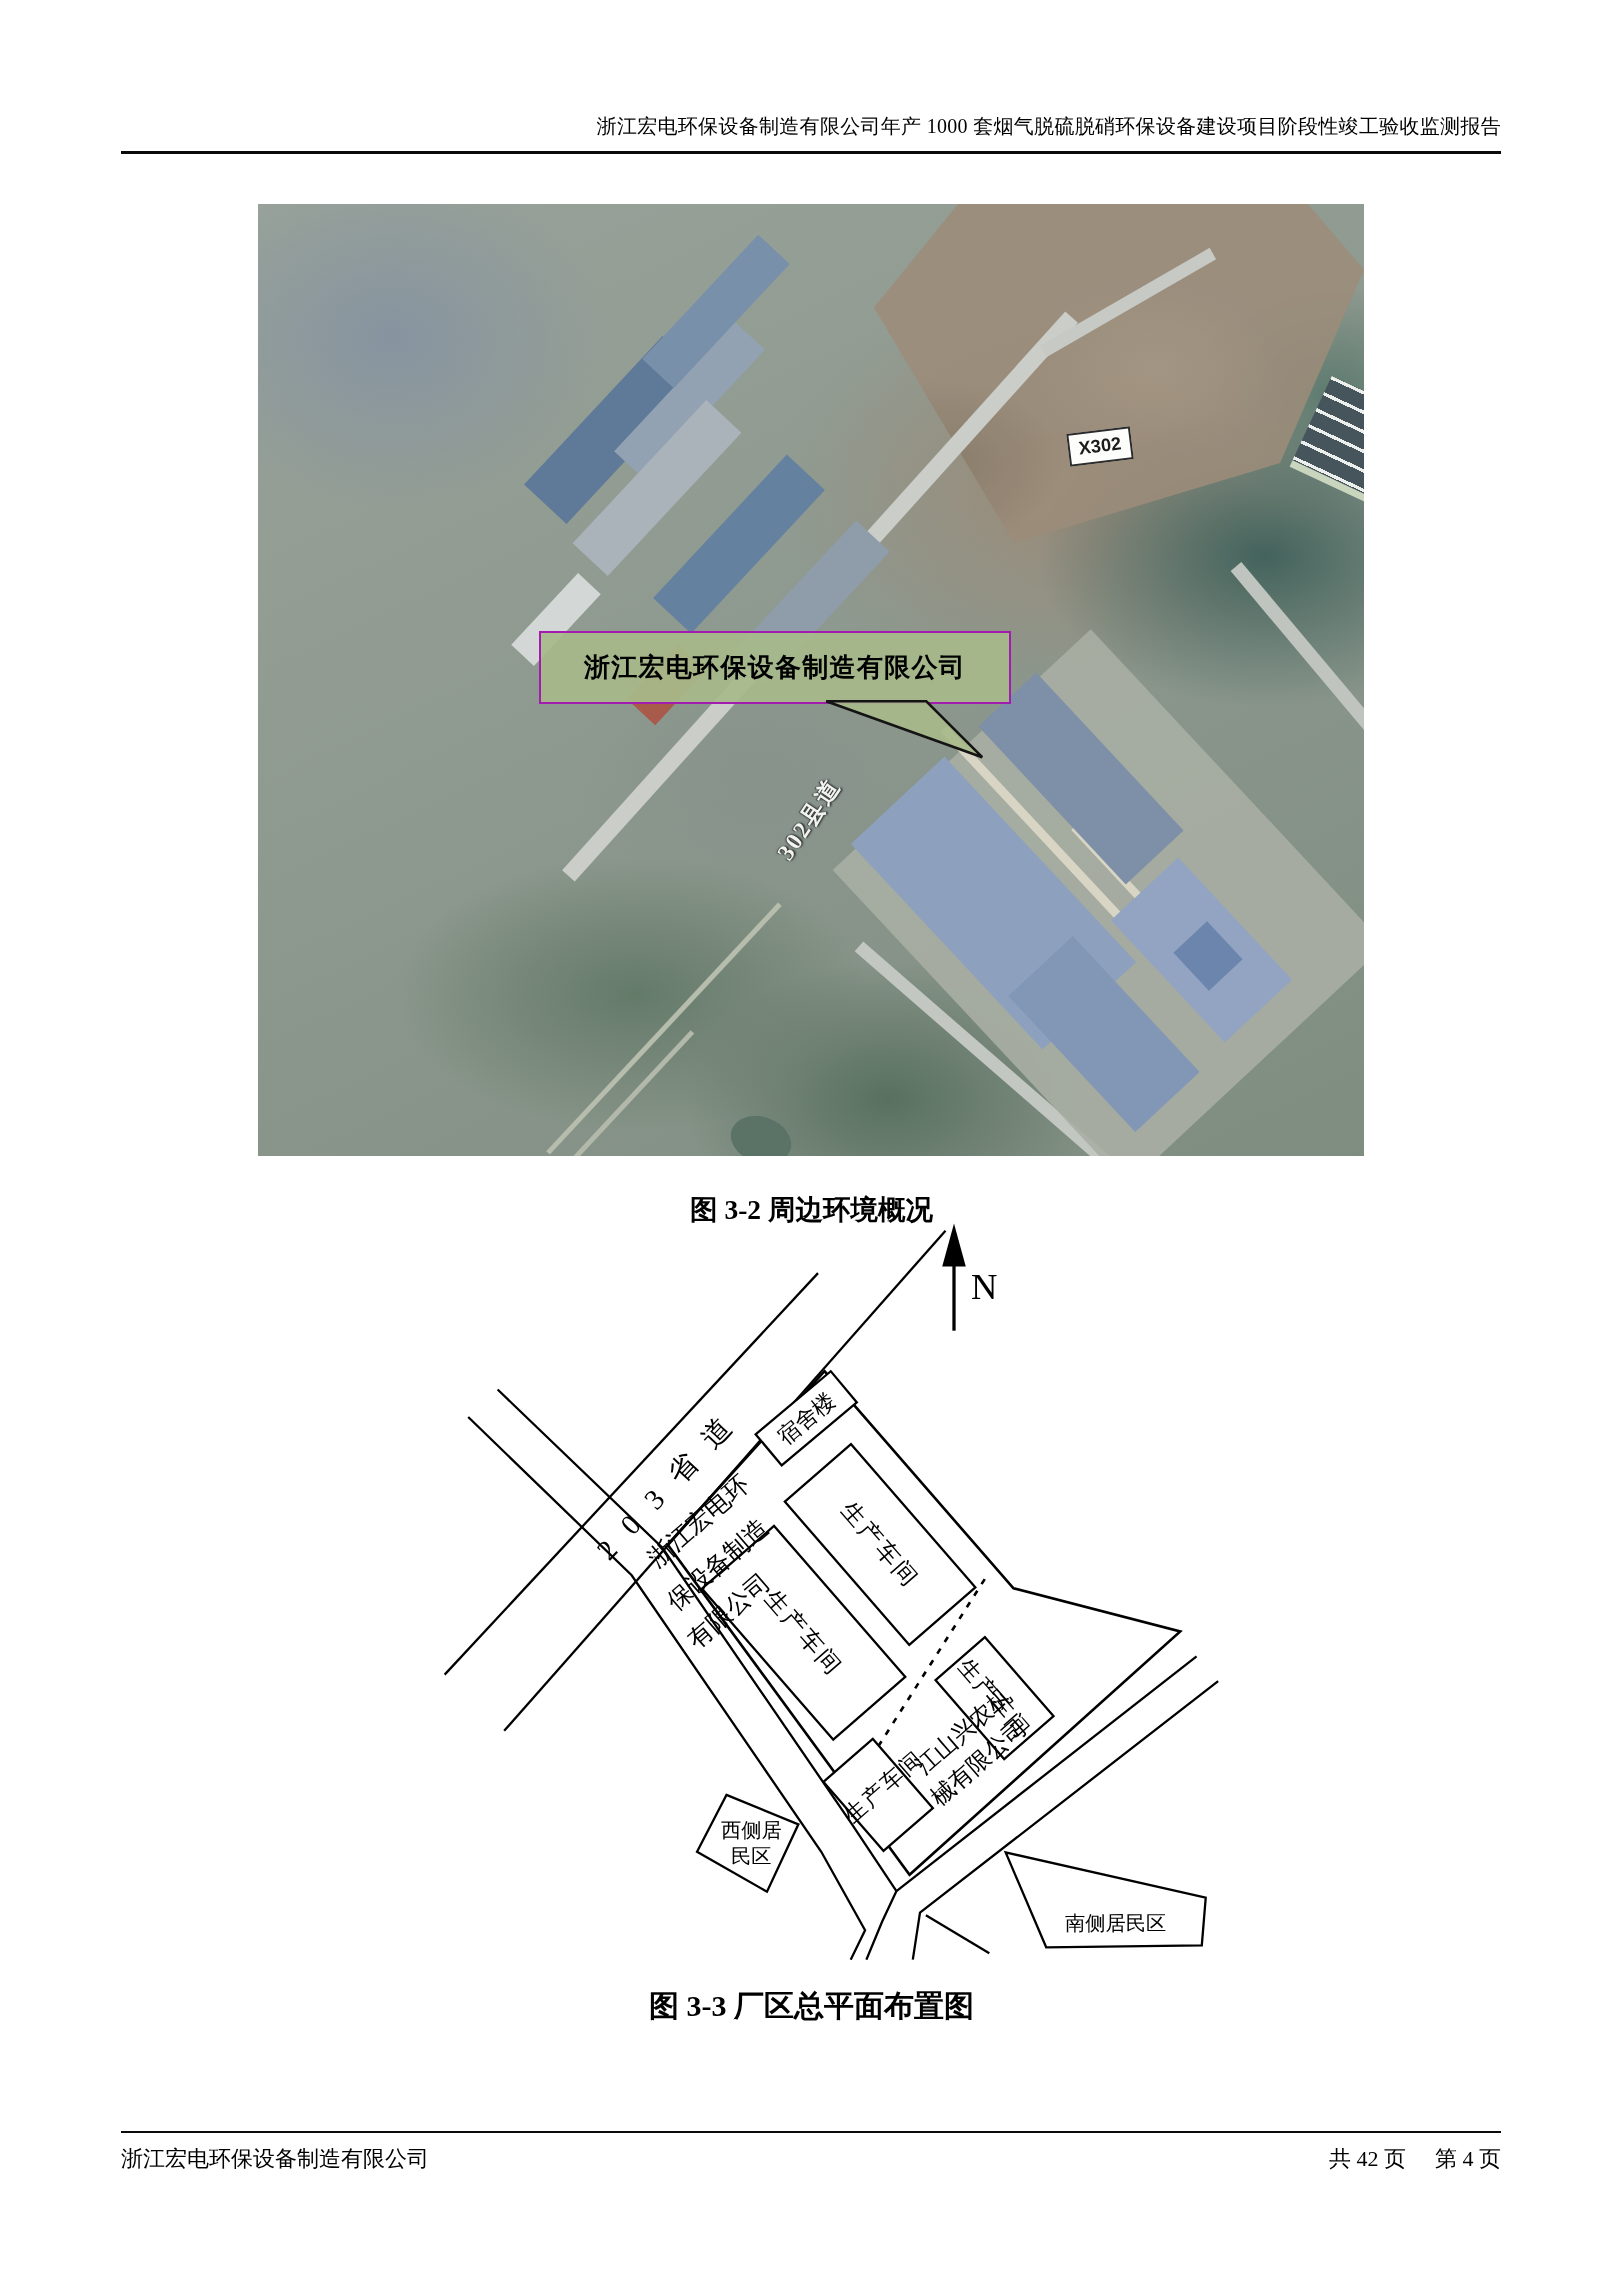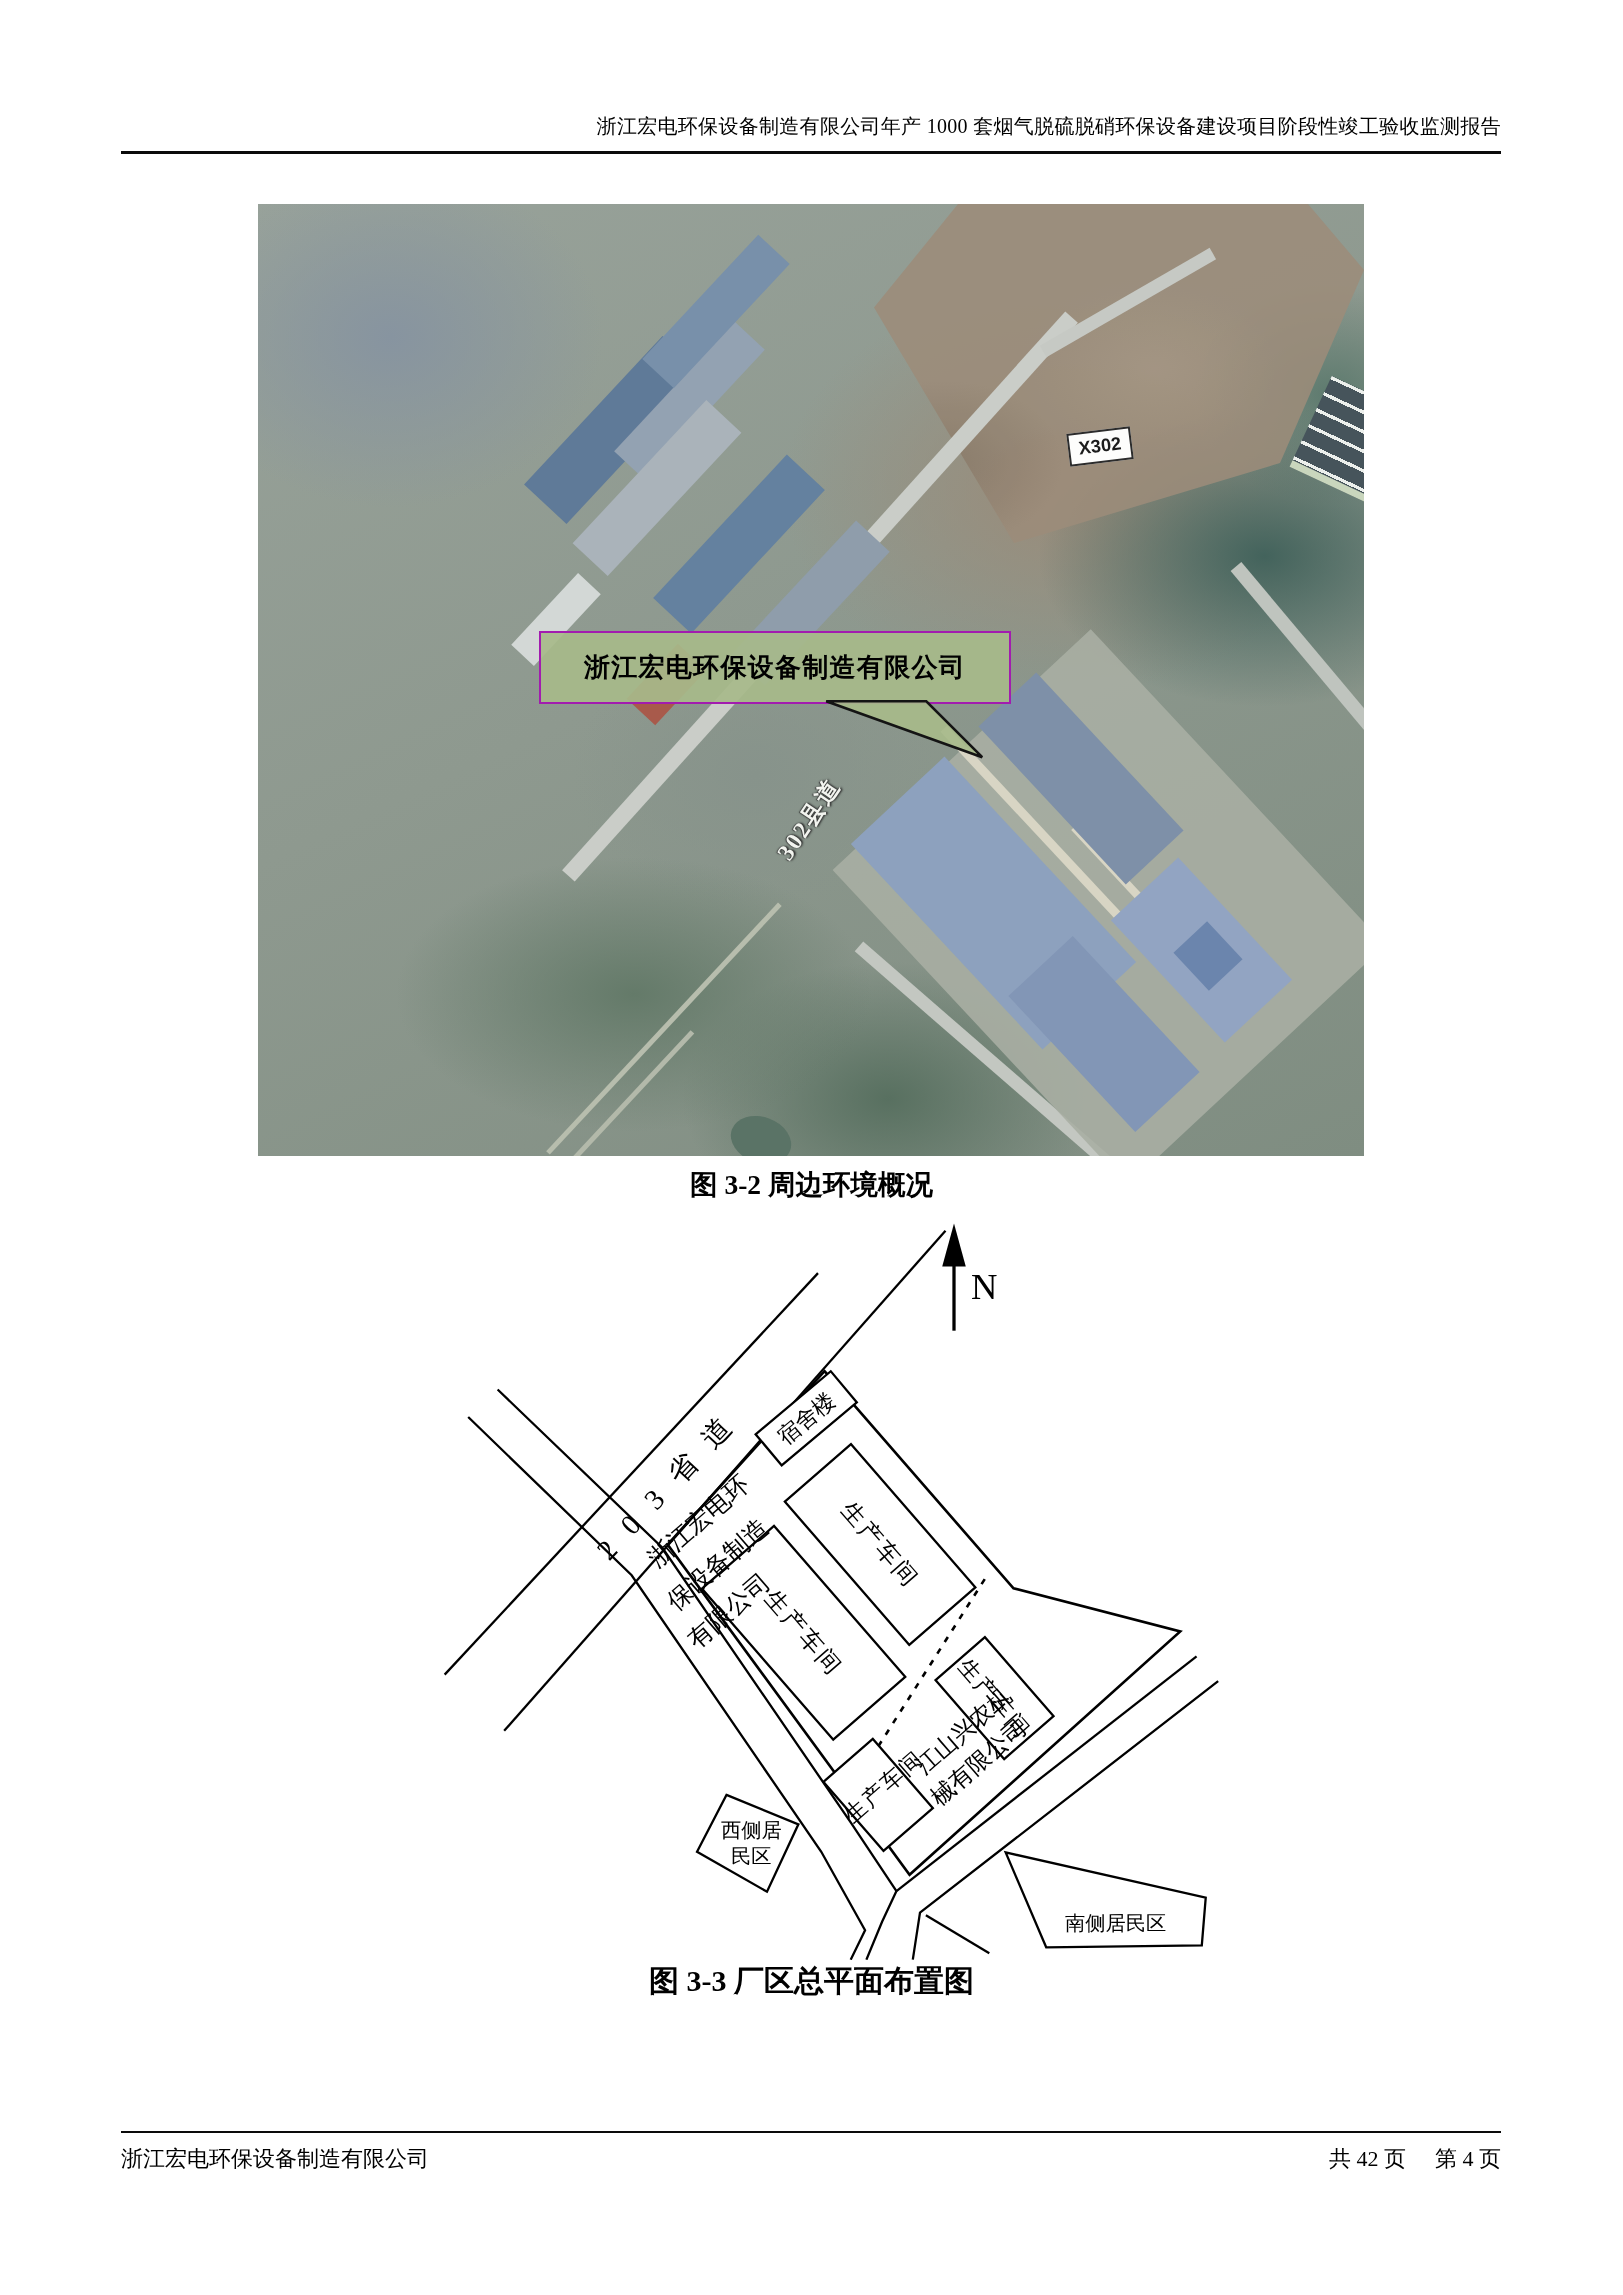--- a/index.html
+++ b/index.html
@@ -12,21 +12,21 @@
   
   .header{left:121px;top:113px;width:1380px;text-align:right;
     font-size:20px;letter-spacing:0.3px;white-space:nowrap;
     border-bottom:3.3px solid #0a0a0a;padding-bottom:10.5px;}
   .footer-line{left:121px;top:2131px;width:1380px;border-top:2.6px solid #0a0a0a;height:0;}
   .footer-row{left:121px;top:2144px;width:1380px;font-size:22px;}
   .footer-row .fl{float:left;}
   .footer-row .fr{float:right;font-family:Liberation Serif, serif;}
   .pgap{display:inline-block;width:29px;}
   
-  .cap{left:0;width:1623px;text-align:center;font-weight:bold;}
+  .cap{left:0;width:1623px;text-align:center;font-weight:bold;margin-top:25px;}
   .cap32{top:1167px;font-size:27.5px;}
   .cap33{top:1961px;font-size:30px;}
   
   .map{left:258px;top:204px;width:1106px;height:952px;overflow:hidden;background:#8f998f;}
   .sat{left:0;top:0;right:0;bottom:0;width:1106px;height:952px;
     background:
       radial-gradient(314px 209px at 91% 37%, #43635c 0%, rgba(67,99,92,0) 72%),
       radial-gradient(196px 157px at 97% 20%, #5d7a6e 0%, rgba(93,122,110,0) 70%),
       radial-gradient(340px 196px at 34% 83%, #647a69 0%, rgba(100,122,105,0) 70%),
       radial-gradient(275px 183px at 57% 94%, #587060 0%, rgba(88,112,96,0) 75%),

